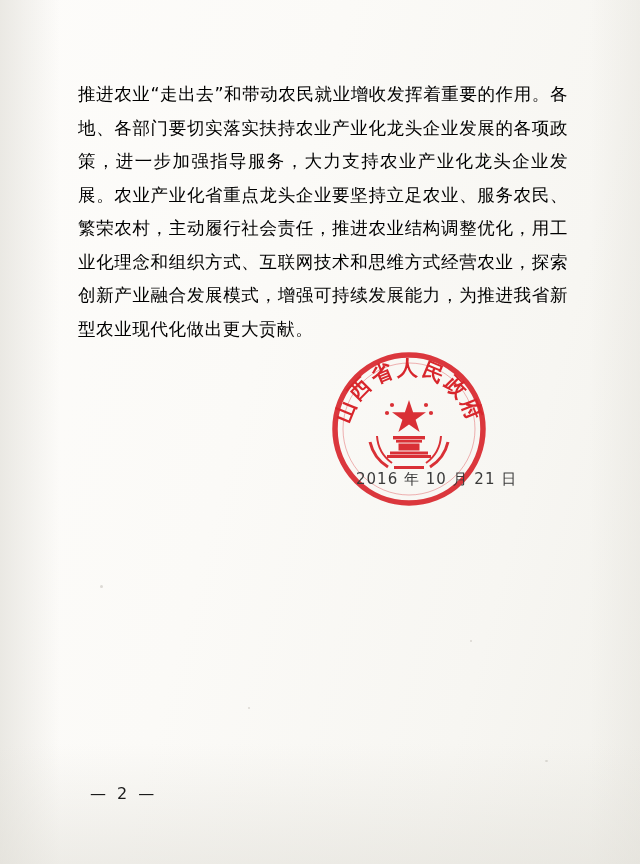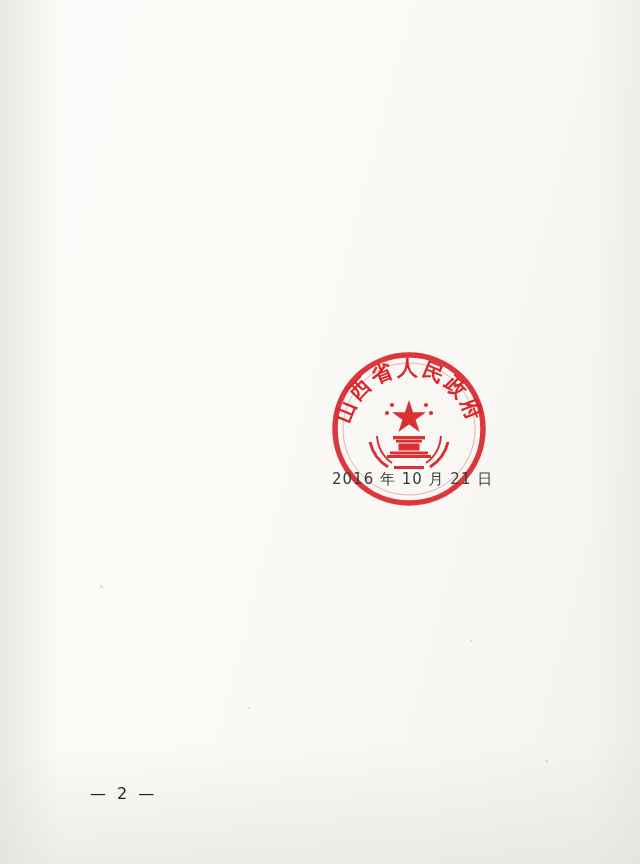--- a/index.html
+++ b/index.html
@@ -62,21 +62,21 @@
     position: absolute;
     left: 330px;
     top: 350px;
     width: 158px;
     height: 158px;
   }
   .seal svg { display: block; }
 
   .seal-date {
     position: absolute;
-    left: 332px;
+    left: 356px;
     top: 470px;
     font-size: 15px;
     letter-spacing: 1px;
     color: #3a3a3a;
     font-family: "DejaVu Sans", "Liberation Sans", sans-serif;
     white-space: nowrap;
   }
 
   .page-number {
     position: absolute;
@@ -103,20 +103,21 @@
 
   <div class="paper-shade-left"></div>
   <div class="paper-shade-right"></div>
   <div class="paper-shade-bottom"></div>
 
   <div class="speckle" style="left:100px; top:585px; width:3px; height:3px;"></div>
   <div class="speckle" style="left:248px; top:707px; width:2px; height:2px;"></div>
   <div class="speckle" style="left:470px; top:640px; width:2px; height:2px;"></div>
   <div class="speckle" style="left:545px; top:760px; width:3px; height:2px;"></div>
 
+  <div class="body-text">推进农业“走出去”和带动农民就业增收发挥着重要的作用。各地、各部门要切实落实扶持农业产业化龙头企业发展的各项政策，进一步加强指导服务，大力支持农业产业化龙头企业发展。农业产业化省重点龙头企业要坚持立足农业、服务农民、繁荣农村，主动履行社会责任，推进农业结构调整优化，用工业化理念和组织方式、互联网技术和思维方式经营农业，探索创新产业融合发展模式，增强可持续发展能力，为推进我省新型农业现代化做出更大贡献。</div>
 
   <div class="seal">
     <svg width="158" height="158" viewBox="0 0 158 158" xmlns="http://www.w3.org/2000/svg">
 
       <circle cx="79" cy="79" r="74" fill="none" stroke="#d8262c" stroke-width="5.5" opacity="0.92"></circle>
 
       <circle cx="79" cy="79" r="66" fill="none" stroke="#d8262c" stroke-width="1" opacity="0.35"></circle>
 
       <defs>
         <path id="sealArc" d="M 18,86 A 61,61 0 1 1 140,86" fill="none"></path>

